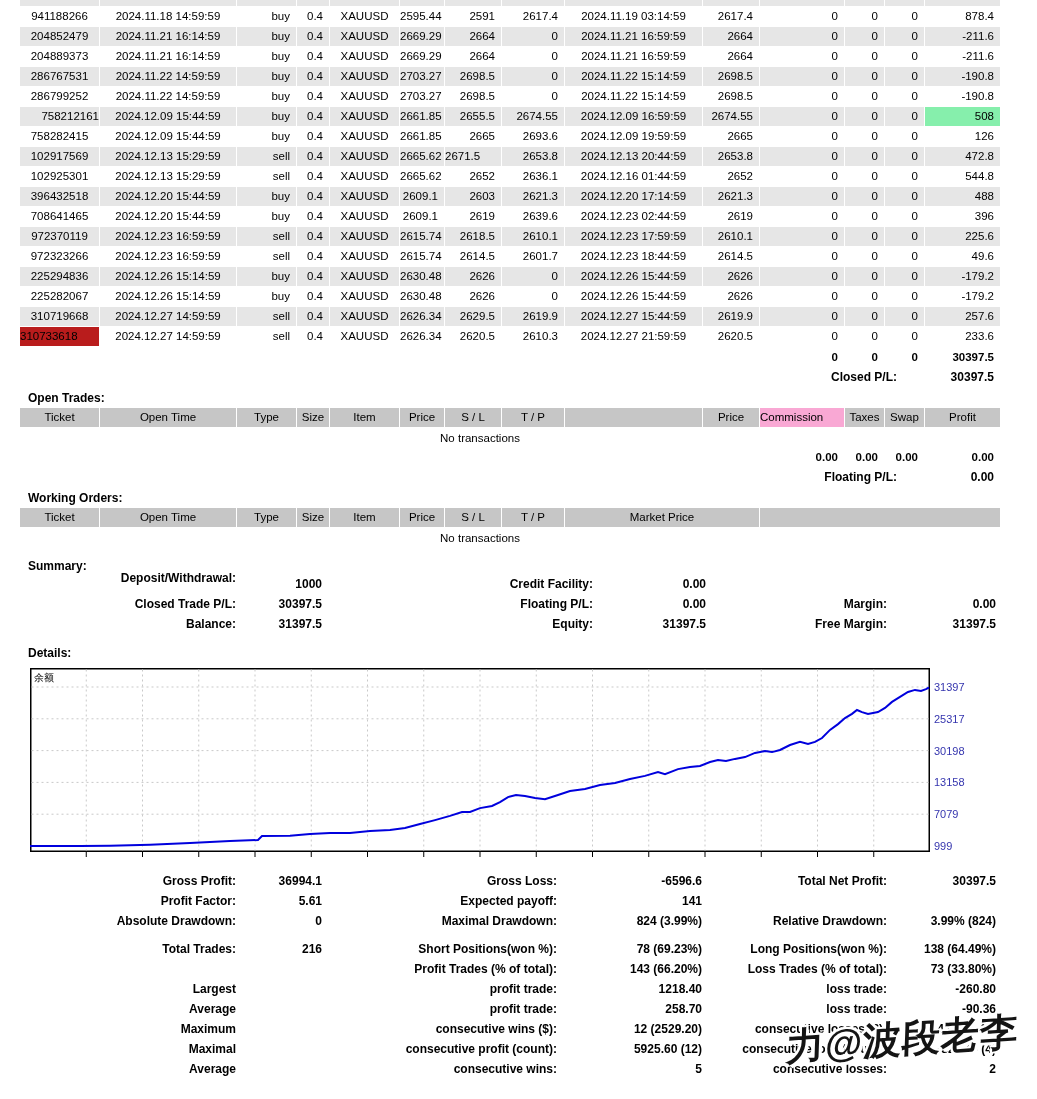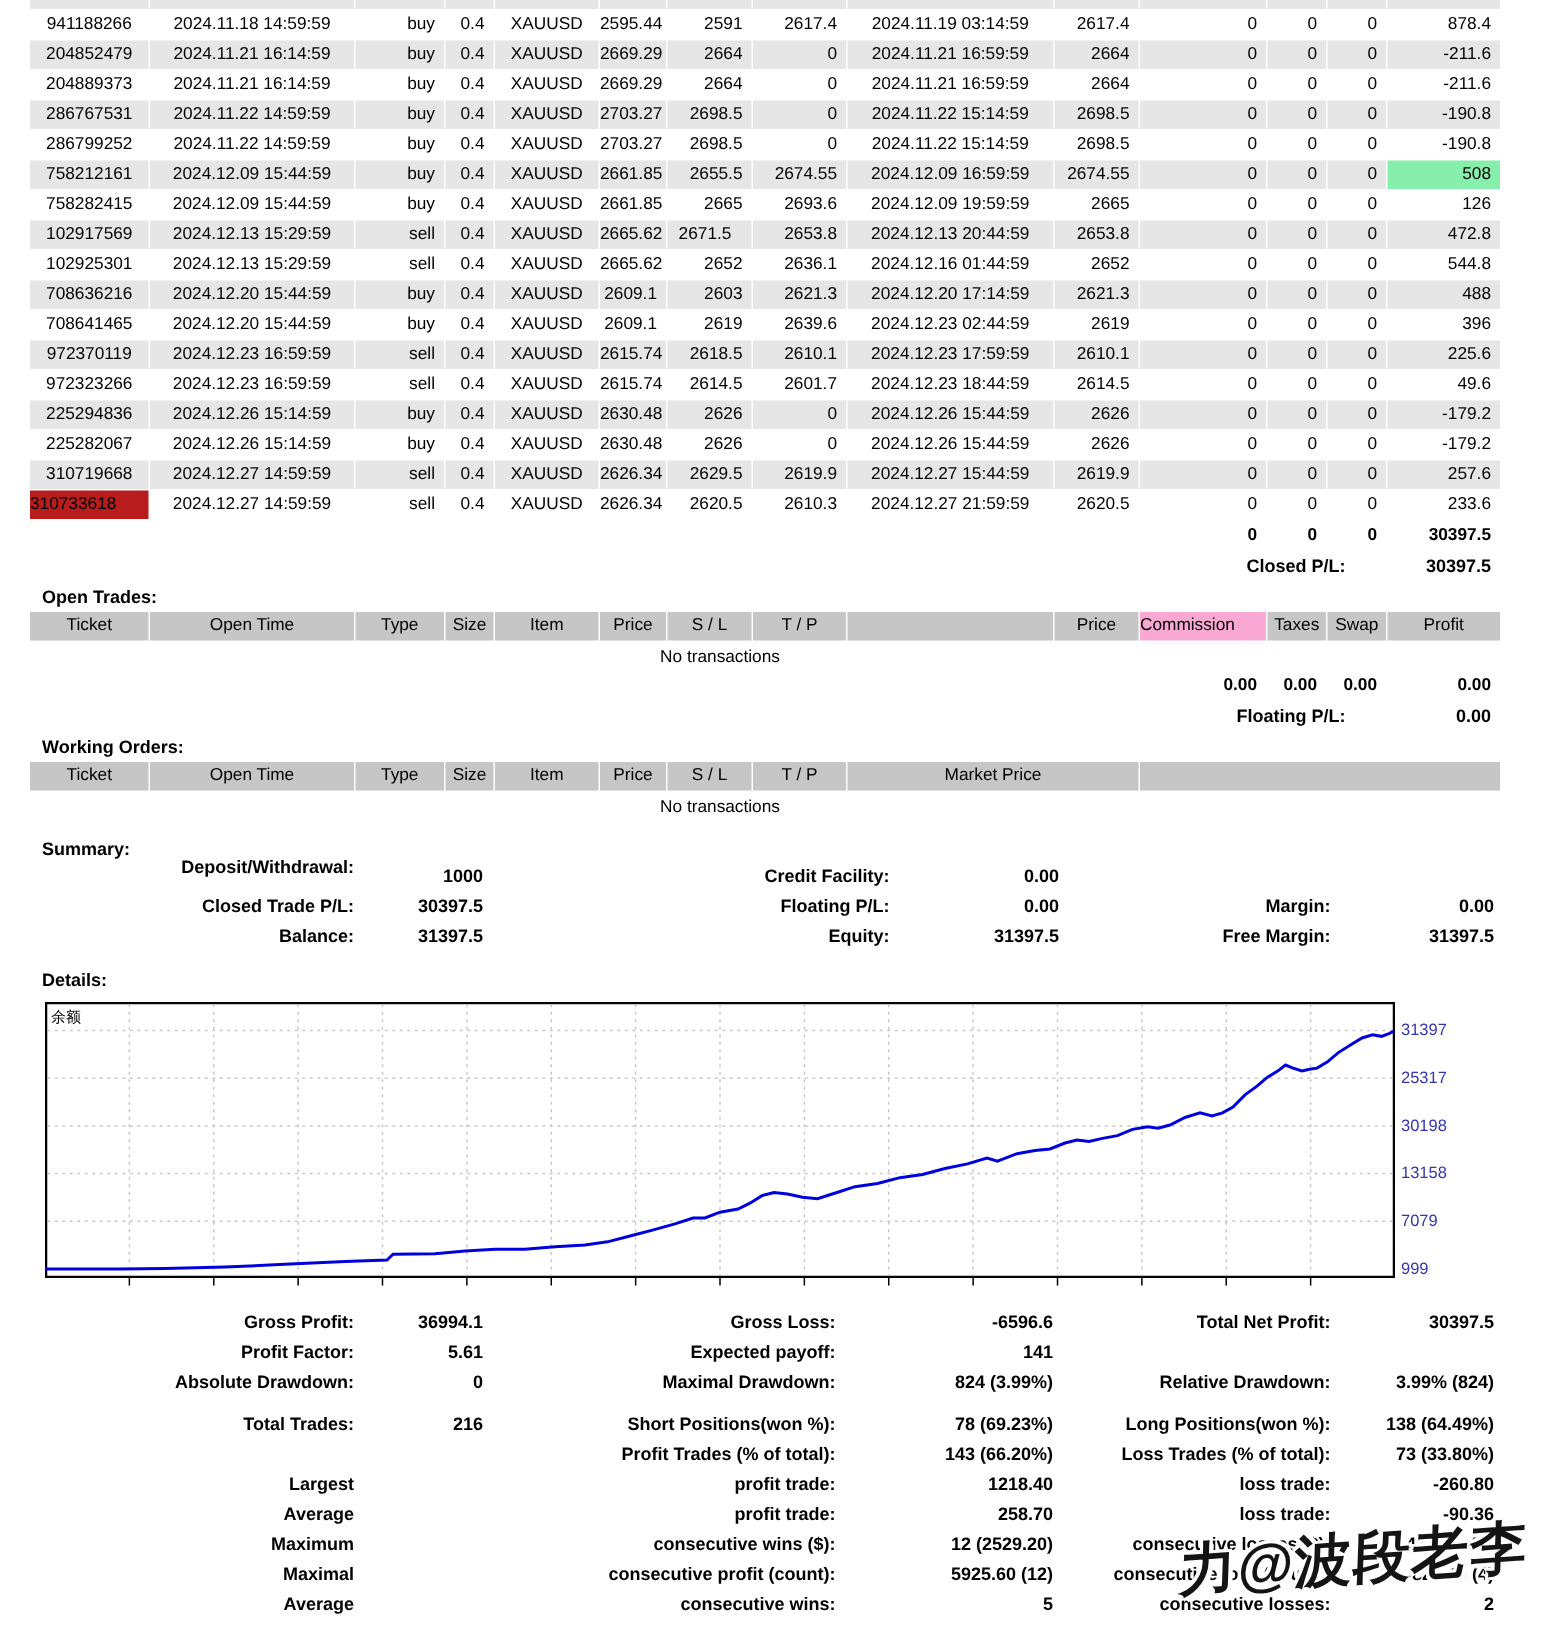--- a/index.html
+++ b/index.html
@@ -100,21 +100,21 @@
       <div class="cell" style="left: 310px; top: 100px; width: 69px; text-align: center; background: rgb(255, 255, 255);">XAUUSD</div>
       <div class="cell rt" style="left: 380px; top: 100px; width: 44px; text-align: right; background: rgb(255, 255, 255);">2703.27</div>
       <div class="cell rt" style="left: 425px; top: 100px; width: 56px; text-align: right; background: rgb(255, 255, 255);">2698.5</div>
       <div class="cell rt" style="left: 482px; top: 100px; width: 62px; text-align: right; background: rgb(255, 255, 255);">0</div>
       <div class="cell" style="left: 545px; top: 100px; width: 137px; text-align: center; background: rgb(255, 255, 255);">2024.11.22 15:14:59</div>
       <div class="cell rt" style="left: 683px; top: 100px; width: 56px; text-align: right; background: rgb(255, 255, 255);">2698.5</div>
       <div class="cell rt" style="left: 740px; top: 100px; width: 84px; text-align: right; background: rgb(255, 255, 255);">0</div>
       <div class="cell rt" style="left: 825px; top: 100px; width: 39px; text-align: right; background: rgb(255, 255, 255);">0</div>
       <div class="cell rt" style="left: 865px; top: 100px; width: 39px; text-align: right; background: rgb(255, 255, 255);">0</div>
       <div class="cell rt" style="left: 905px; top: 100px; width: 75px; text-align: right; background: rgb(255, 255, 255);">-190.8</div>
-      <div class="cell" style="left: 0px; top: 120px; width: 79px; text-align: center; background: rgb(230, 230, 230);">758212161</div>
+      <div class="cell" style="left: 0px; top: 120px; width: 79px; text-align: right; background: rgb(230, 230, 230);">758212161</div>
       <div class="cell" style="left: 80px; top: 120px; width: 136px; text-align: center; background: rgb(230, 230, 230);">2024.12.09 15:44:59</div>
       <div class="cell rt" style="left: 217px; top: 120px; width: 59px; text-align: right; background: rgb(230, 230, 230);">buy</div>
       <div class="cell rt" style="left: 277px; top: 120px; width: 32px; text-align: right; background: rgb(230, 230, 230);">0.4</div>
       <div class="cell" style="left: 310px; top: 120px; width: 69px; text-align: center; background: rgb(230, 230, 230);">XAUUSD</div>
       <div class="cell rt" style="left: 380px; top: 120px; width: 44px; text-align: right; background: rgb(230, 230, 230);">2661.85</div>
       <div class="cell rt" style="left: 425px; top: 120px; width: 56px; text-align: right; background: rgb(230, 230, 230);">2655.5</div>
       <div class="cell rt" style="left: 482px; top: 120px; width: 62px; text-align: right; background: rgb(230, 230, 230);">2674.55</div>
       <div class="cell" style="left: 545px; top: 120px; width: 137px; text-align: center; background: rgb(230, 230, 230);">2024.12.09 16:59:59</div>
       <div class="cell rt" style="left: 683px; top: 120px; width: 56px; text-align: right; background: rgb(230, 230, 230);">2674.55</div>
       <div class="cell rt" style="left: 740px; top: 120px; width: 84px; text-align: right; background: rgb(230, 230, 230);">0</div>
@@ -134,21 +134,21 @@
       <div class="cell rt" style="left: 740px; top: 140px; width: 84px; text-align: right; background: rgb(255, 255, 255);">0</div>
       <div class="cell rt" style="left: 825px; top: 140px; width: 39px; text-align: right; background: rgb(255, 255, 255);">0</div>
       <div class="cell rt" style="left: 865px; top: 140px; width: 39px; text-align: right; background: rgb(255, 255, 255);">0</div>
       <div class="cell rt" style="left: 905px; top: 140px; width: 75px; text-align: right; background: rgb(255, 255, 255);">126</div>
       <div class="cell" style="left: 0px; top: 160px; width: 79px; text-align: center; background: rgb(230, 230, 230);">102917569</div>
       <div class="cell" style="left: 80px; top: 160px; width: 136px; text-align: center; background: rgb(230, 230, 230);">2024.12.13 15:29:59</div>
       <div class="cell rt" style="left: 217px; top: 160px; width: 59px; text-align: right; background: rgb(230, 230, 230);">sell</div>
       <div class="cell rt" style="left: 277px; top: 160px; width: 32px; text-align: right; background: rgb(230, 230, 230);">0.4</div>
       <div class="cell" style="left: 310px; top: 160px; width: 69px; text-align: center; background: rgb(230, 230, 230);">XAUUSD</div>
       <div class="cell rt" style="left: 380px; top: 160px; width: 44px; text-align: right; background: rgb(230, 230, 230);">2665.62</div>
-      <div class="cell rt" style="left: 425px; top: 160px; width: 56px; text-align: center; background: rgb(230, 230, 230);">2671.5</div>
+      <div class="cell rt" style="left: 425px; top: 160px; width: 56px; text-align: left; background: rgb(230, 230, 230);">2671.5</div>
       <div class="cell rt" style="left: 482px; top: 160px; width: 62px; text-align: right; background: rgb(230, 230, 230);">2653.8</div>
       <div class="cell" style="left: 545px; top: 160px; width: 137px; text-align: center; background: rgb(230, 230, 230);">2024.12.13 20:44:59</div>
       <div class="cell rt" style="left: 683px; top: 160px; width: 56px; text-align: right; background: rgb(230, 230, 230);">2653.8</div>
       <div class="cell rt" style="left: 740px; top: 160px; width: 84px; text-align: right; background: rgb(230, 230, 230);">0</div>
       <div class="cell rt" style="left: 825px; top: 160px; width: 39px; text-align: right; background: rgb(230, 230, 230);">0</div>
       <div class="cell rt" style="left: 865px; top: 160px; width: 39px; text-align: right; background: rgb(230, 230, 230);">0</div>
       <div class="cell rt" style="left: 905px; top: 160px; width: 75px; text-align: right; background: rgb(230, 230, 230);">472.8</div>
       <div class="cell" style="left: 0px; top: 180px; width: 79px; text-align: center; background: rgb(255, 255, 255);">102925301</div>
       <div class="cell" style="left: 80px; top: 180px; width: 136px; text-align: center; background: rgb(255, 255, 255);">2024.12.13 15:29:59</div>
       <div class="cell rt" style="left: 217px; top: 180px; width: 59px; text-align: right; background: rgb(255, 255, 255);">sell</div>
@@ -156,21 +156,21 @@
       <div class="cell" style="left: 310px; top: 180px; width: 69px; text-align: center; background: rgb(255, 255, 255);">XAUUSD</div>
       <div class="cell rt" style="left: 380px; top: 180px; width: 44px; text-align: right; background: rgb(255, 255, 255);">2665.62</div>
       <div class="cell rt" style="left: 425px; top: 180px; width: 56px; text-align: right; background: rgb(255, 255, 255);">2652</div>
       <div class="cell rt" style="left: 482px; top: 180px; width: 62px; text-align: right; background: rgb(255, 255, 255);">2636.1</div>
       <div class="cell" style="left: 545px; top: 180px; width: 137px; text-align: center; background: rgb(255, 255, 255);">2024.12.16 01:44:59</div>
       <div class="cell rt" style="left: 683px; top: 180px; width: 56px; text-align: right; background: rgb(255, 255, 255);">2652</div>
       <div class="cell rt" style="left: 740px; top: 180px; width: 84px; text-align: right; background: rgb(255, 255, 255);">0</div>
       <div class="cell rt" style="left: 825px; top: 180px; width: 39px; text-align: right; background: rgb(255, 255, 255);">0</div>
       <div class="cell rt" style="left: 865px; top: 180px; width: 39px; text-align: right; background: rgb(255, 255, 255);">0</div>
       <div class="cell rt" style="left: 905px; top: 180px; width: 75px; text-align: right; background: rgb(255, 255, 255);">544.8</div>
-      <div class="cell" style="left: 0px; top: 200px; width: 79px; text-align: center; background: rgb(230, 230, 230);">708636216</div>
+      <div class="cell" style="left: 0px; top: 200px; width: 79px; text-align: center; background: rgb(230, 230, 230);">396432518</div>
       <div class="cell" style="left: 80px; top: 200px; width: 136px; text-align: center; background: rgb(230, 230, 230);">2024.12.20 15:44:59</div>
       <div class="cell rt" style="left: 217px; top: 200px; width: 59px; text-align: right; background: rgb(230, 230, 230);">buy</div>
       <div class="cell rt" style="left: 277px; top: 200px; width: 32px; text-align: right; background: rgb(230, 230, 230);">0.4</div>
       <div class="cell" style="left: 310px; top: 200px; width: 69px; text-align: center; background: rgb(230, 230, 230);">XAUUSD</div>
       <div class="cell rt" style="left: 380px; top: 200px; width: 44px; text-align: right; background: rgb(230, 230, 230);">2609.1</div>
       <div class="cell rt" style="left: 425px; top: 200px; width: 56px; text-align: right; background: rgb(230, 230, 230);">2603</div>
       <div class="cell rt" style="left: 482px; top: 200px; width: 62px; text-align: right; background: rgb(230, 230, 230);">2621.3</div>
       <div class="cell" style="left: 545px; top: 200px; width: 137px; text-align: center; background: rgb(230, 230, 230);">2024.12.20 17:14:59</div>
       <div class="cell rt" style="left: 683px; top: 200px; width: 56px; text-align: right; background: rgb(230, 230, 230);">2621.3</div>
       <div class="cell rt" style="left: 740px; top: 200px; width: 84px; text-align: right; background: rgb(230, 230, 230);">0</div>

